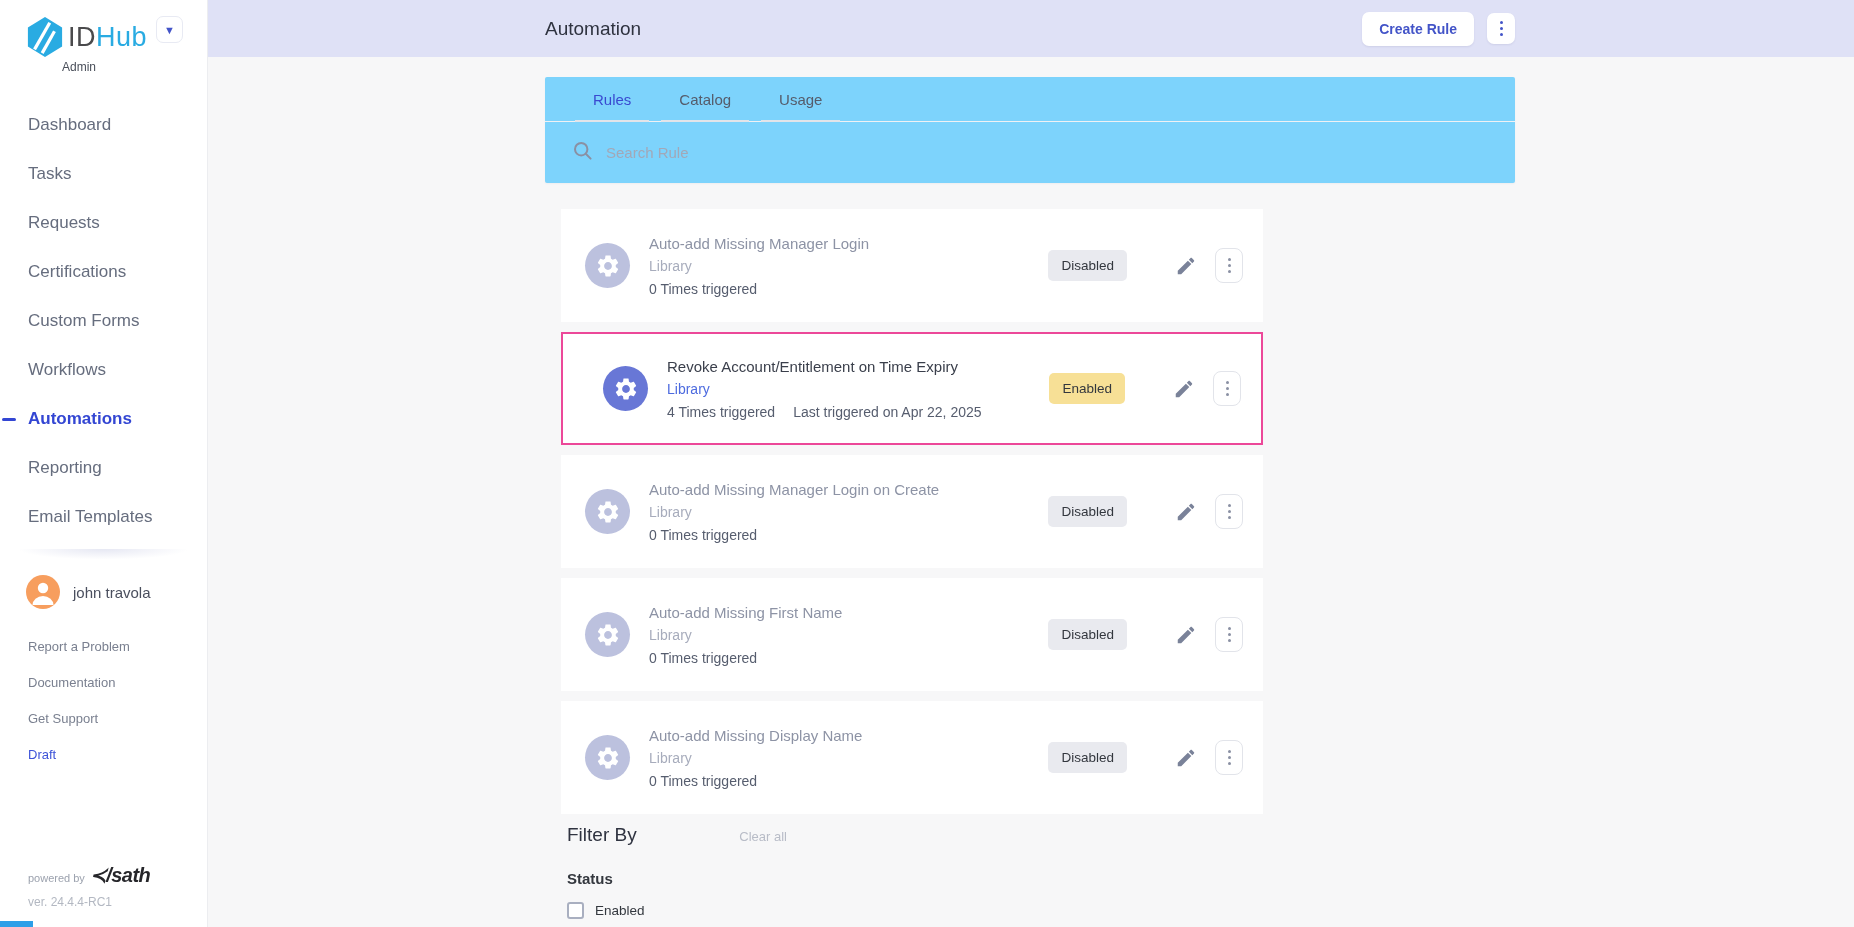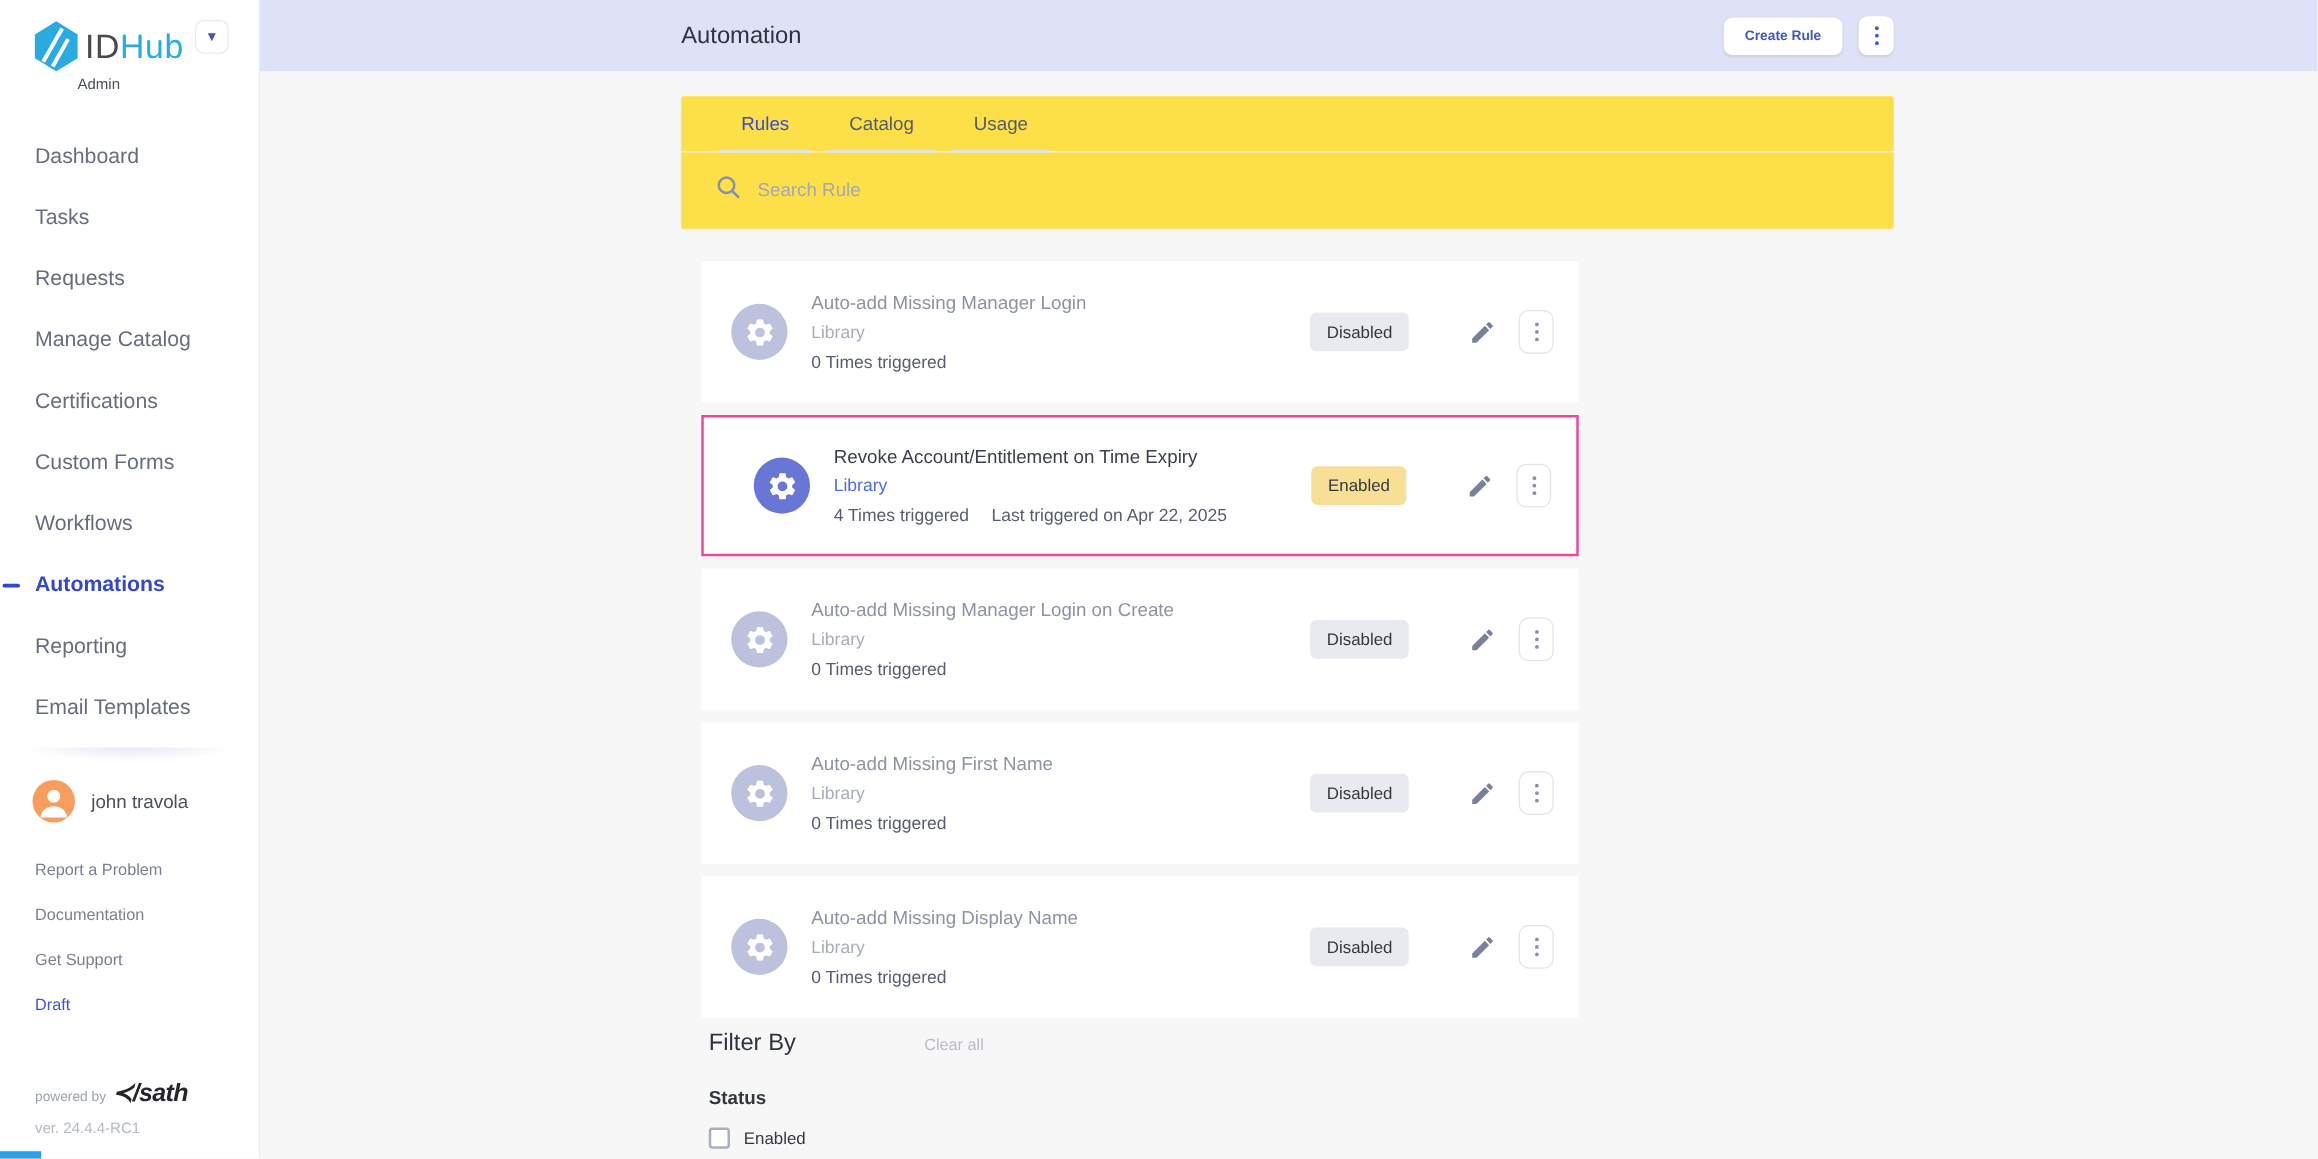--- a/index.html
+++ b/index.html
@@ -64,35 +64,35 @@
   
   .main { flex:1; display:flex; flex-direction:column; min-width:0; }
   .topbar {
     height:57px; background:#DFE1F6; display:flex; align-items:center;
     padding:0 339px 0 338px; flex-shrink:0;
   }
   .page-title { font-size:19px; font-weight:500; color:#2F3340; }
   .topbar-actions { margin-left:auto; display:flex; align-items:center; }
   .create-btn {
     background:#fff; color:#4354C8; border:none; border-radius:7px;
-    padding:9px 17px; font-size:11px; font-weight:700; cursor:pointer;
+    padding:9px 17px; font-size:14px; font-weight:700; cursor:pointer;
     font-family:"Liberation Sans", sans-serif; box-shadow:0 1px 2px rgba(60,60,120,0.10);
   }
   .kebab-btn {
     margin-left:13px; width:28px; height:31px; background:#fff; border:none;
     border-radius:7px; cursor:pointer; display:flex; align-items:center; justify-content:center;
     box-shadow:0 1px 2px rgba(60,60,120,0.10);
   }
   .dots { display:inline-flex; flex-direction:column; gap:3px; }
   .dots i { width:3px; height:3px; border-radius:50%; background:#4354C8; }
   .dots.gray i { background:#8A90A3; }
 
   .content { padding:20px 339px 0 338px; }
 
-  .panel { background:#fde047; border-radius:2px; box-shadow:0 1px 2px rgba(20,20,40,0.04); }
+  .panel { background:#7dd3fc; border-radius:2px; box-shadow:0 1px 2px rgba(20,20,40,0.04); }
   .tabs { display:flex; height:45px; border-bottom:1px solid #F0F1F4; padding-left:30px; }
   .tab {
     display:flex; align-items:center; padding:0 18px; margin-right:12px;
     font-size:15px; color:#555C6B; cursor:pointer; position:relative;
   }
   .tab::after { content:""; position:absolute; left:0; right:0; bottom:-1px; height:2px; background:#E3E4E9; }
   .tab.active { color:#3949D0; font-weight:500; }
   .search-row { display:flex; align-items:center; height:61px; padding-left:28px; gap:13px; }
   .search-input {
     border:none; outline:none; font-size:15px; color:#3A3F4B; width:500px;
@@ -158,21 +158,20 @@
       <button class="caret-btn">
         <span>▼</span>
       </button>
     </div>
     <div class="admin-label">Admin</div>
 
     <nav class="nav">
       <div class="nav-item">Dashboard</div>
       <div class="nav-item">Tasks</div>
       <div class="nav-item">Requests</div>
-      <div class="nav-item">Manage Catalog</div>
       <div class="nav-item">Certifications</div>
       <div class="nav-item">Custom Forms</div>
       <div class="nav-item">Workflows</div>
       <div class="nav-item active">Automations</div>
       <div class="nav-item">Reporting</div>
       <div class="nav-item">Email Templates</div>
     </nav>
 
     <div class="sidebar-divider"></div>
 

